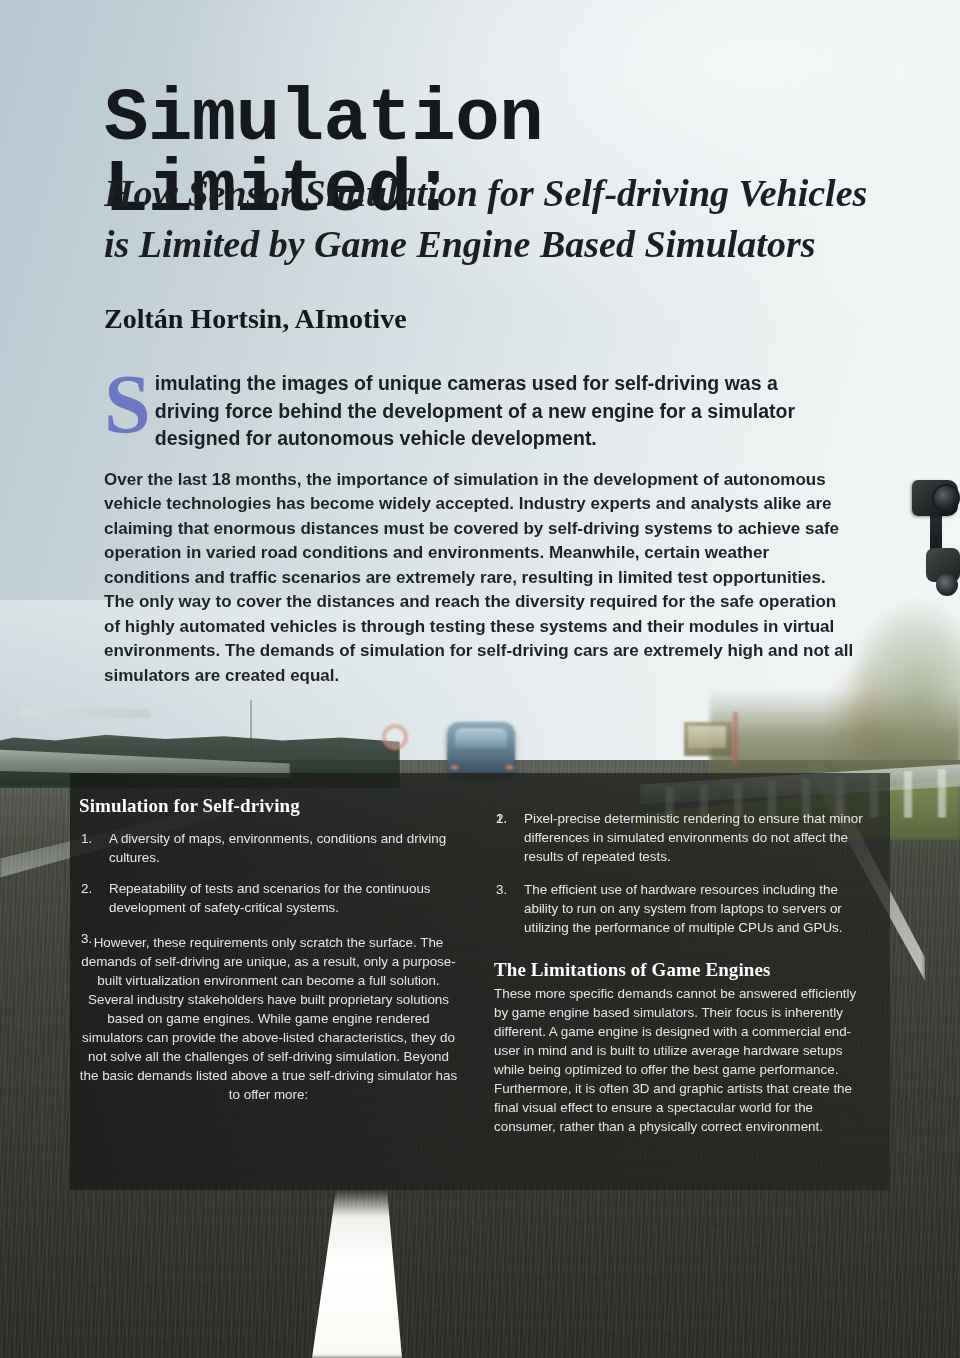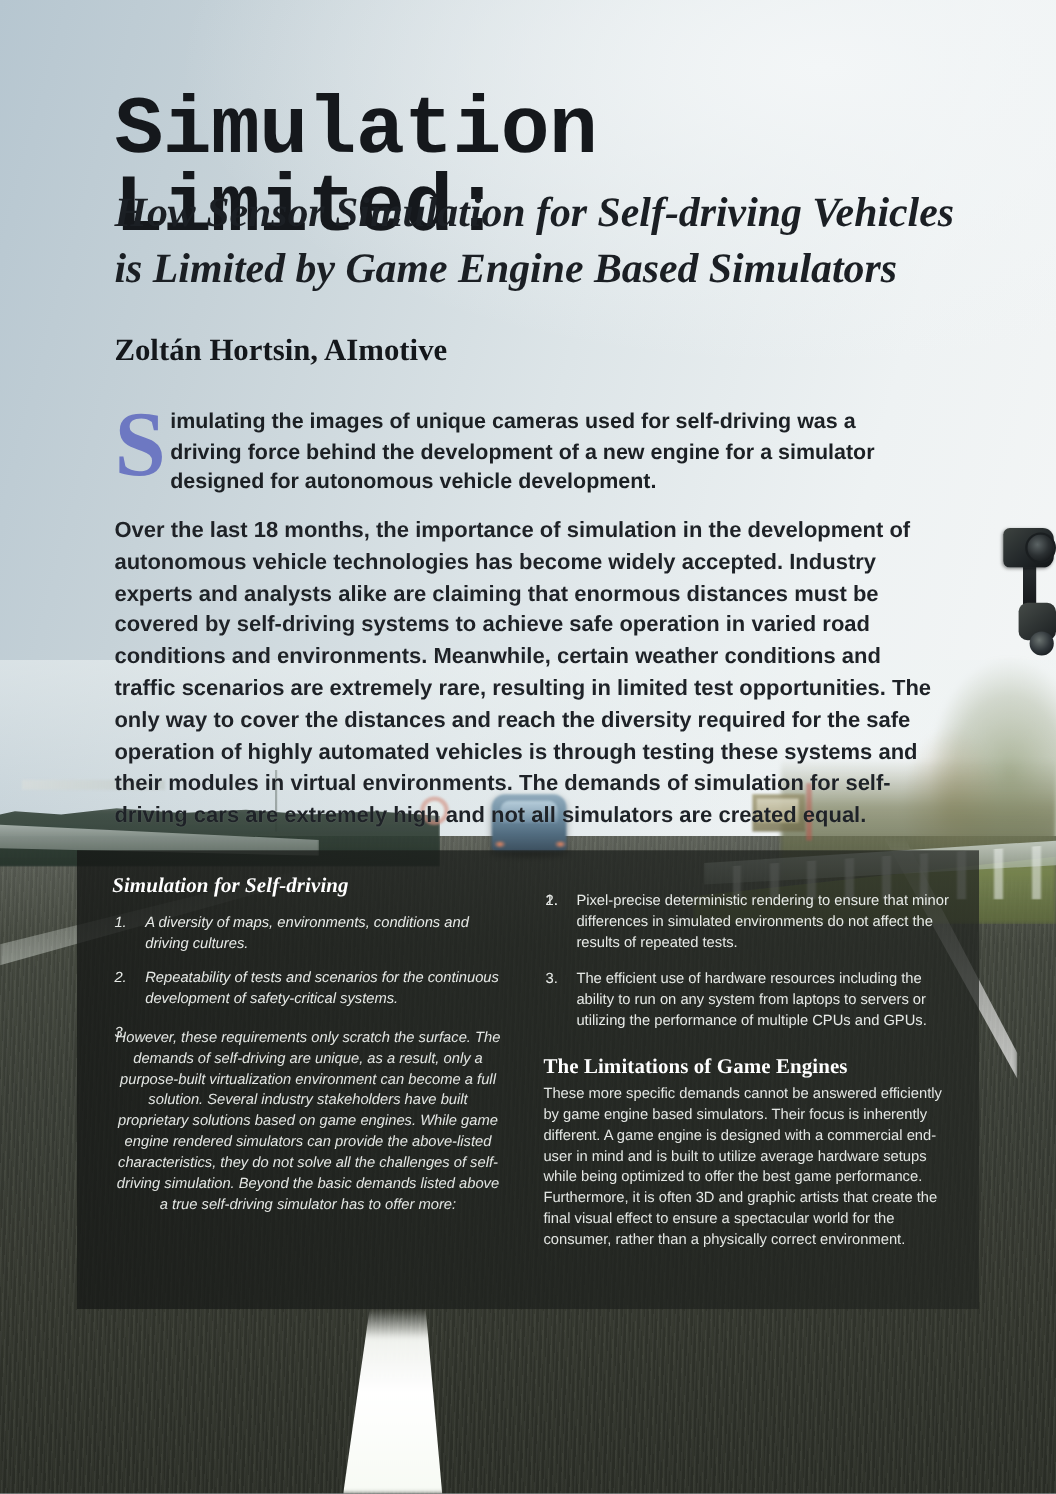--- a/index.html
+++ b/index.html
@@ -232,32 +232,32 @@
     float:left; font-family:"Liberation Serif", serif;
     font-size:84px; line-height:.74; font-weight:bold;
     color:#6d78c2; margin:4px 4px 0 0;
   }
   .lede-text {
     font-size:19.5px; line-height:1.42; font-weight:bold; color:#1c2024;
   }
 
   .body-copy {
     position:absolute; left:104px; top:468px; width:752px;
-    font-size:20px; line-height:1.44; font-weight:bold; color:#1e2227;
+    font-size:17px; line-height:1.44; font-weight:bold; color:#1e2227;
     text-shadow:0 0 1px rgba(255,255,255,.25);
   }
 
   
   .panel {
     position:absolute; left:70px; top:773px; width:820px; height:417px;
     background:linear-gradient(100deg, rgba(22,24,22,.80) 0%, rgba(28,31,28,.76) 40%, rgba(34,37,33,.72) 100%);
     display:flex; gap:0;
   }
   .col { padding:22px 26px 0 26px; width:50%; }
-  .col-left  { padding-left:32px; padding-right:22px;font-style:italic; }
+  .col-left  { padding-left:9px; padding-right:22px; }
   .col-right { padding-left:14px; padding-right:26px; }
 
   .sec-head {
     font-family:"Liberation Serif", serif;
     font-weight:bold; font-size:19px; color:#ffffff;
     margin-bottom:3px; letter-spacing:.1px;
   }
   .sec-head.spaced { margin-top:22px; }
   .panel-p {
     font-size:13.4px; line-height:1.42; color:#e3e6e3;

